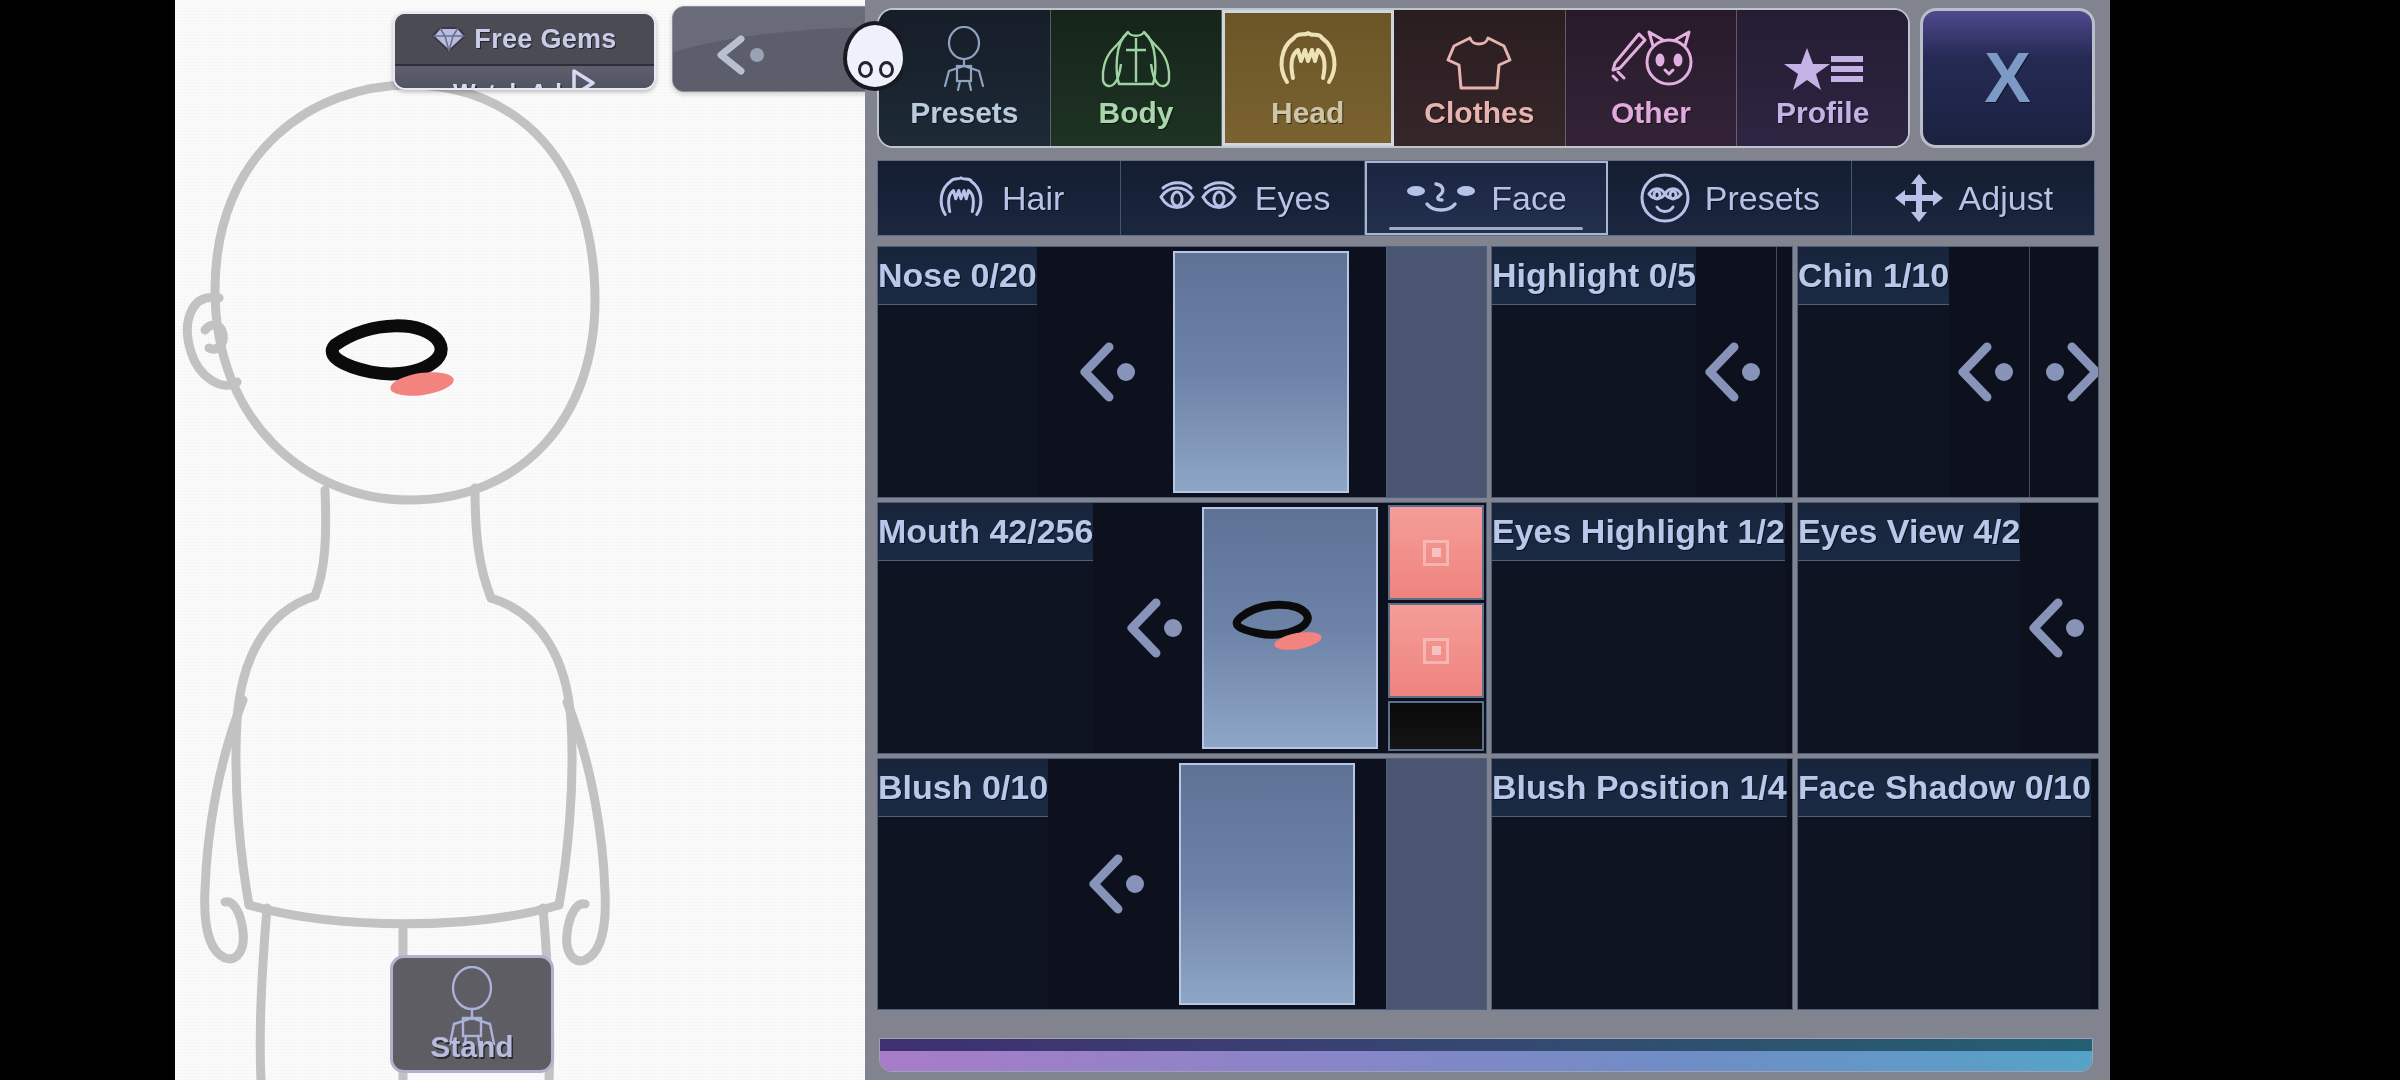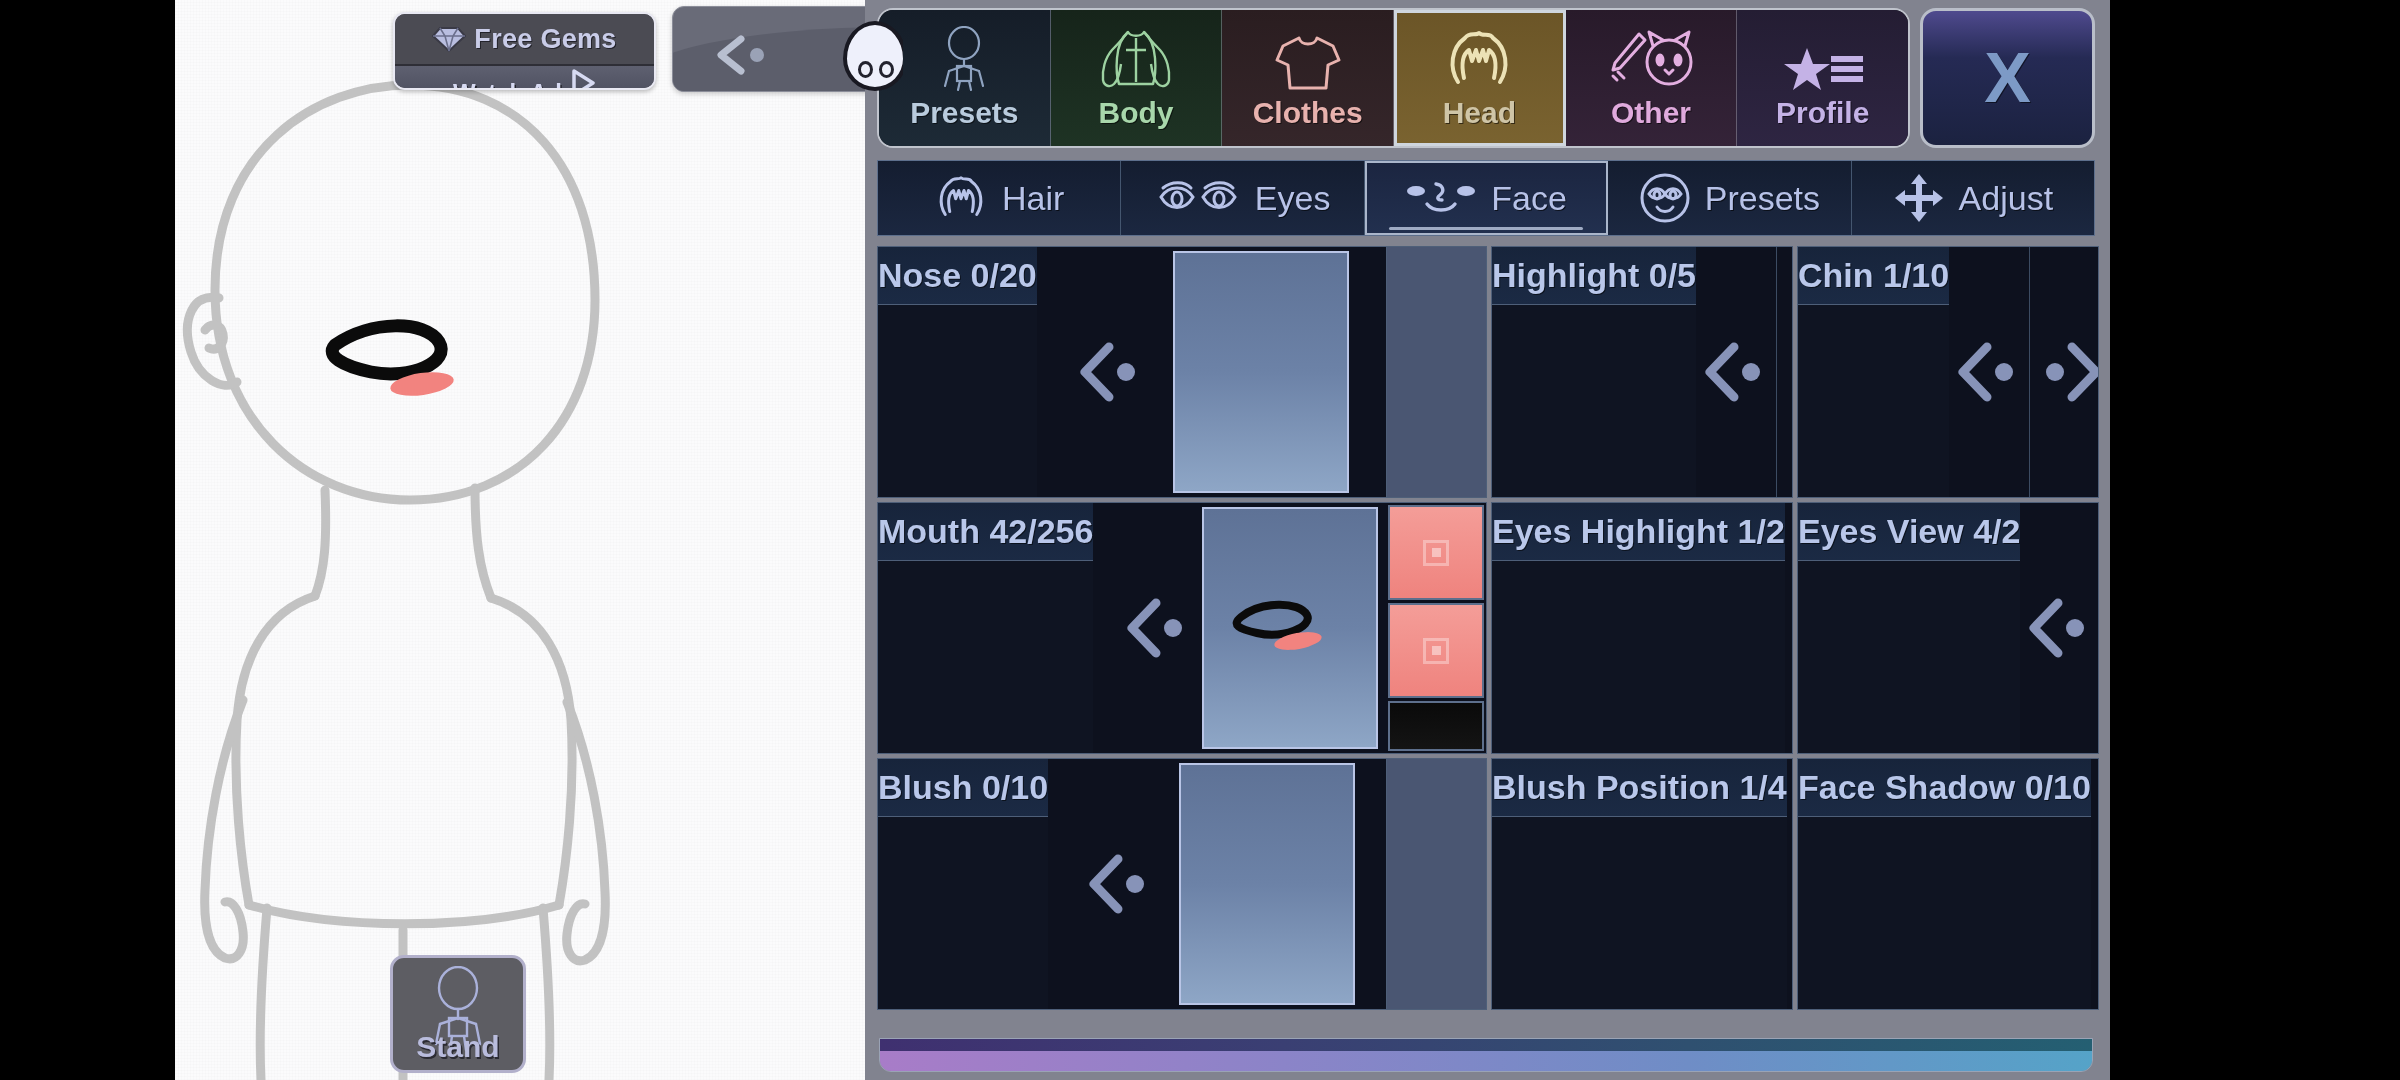--- a/index.html
+++ b/index.html
@@ -66,21 +66,21 @@
     background:#eef0fb; border:4px solid #191922; z-index:3;
   }
   #avatar-head .eye{
     position:absolute; top:36px; width:15px; height:17px;
     border:3px solid #23232e; border-radius:50%;
   }
   #avatar-head .eye.l{ left:11px; } #avatar-head .eye.r{ left:32px; }
 
   
   #stand-btn{
-    position:absolute; left:215px; top:955px; width:136px; height:118px;
+    position:absolute; left:215px; top:955px; width:164px; height:118px;
     border-radius:14px; background:#5d5d63; border:3px solid #b2b0cb;
     display:flex; flex-direction:column; align-items:center; justify-content:flex-start;
     padding-top:8px; overflow:hidden;
   }
   #stand-btn .lbl{ position:absolute; bottom:6px; left:0; right:0; text-align:center;
     color:#b9bcdd; font-size:30px; font-weight:bold; text-shadow:1.5px 1.5px 0 #2b2b33;}
   #studio-btn{
     position:absolute; left:720px; top:950px; width:172px; height:110px;
     border-radius:14px;
     background:linear-gradient(180deg,#eceefb 0%,#e7e7f6 60%,#f6f0fa 100%);
@@ -350,44 +350,44 @@
                            C56 52 54 44 53 36"></path>
                   <path d="M30 4 C33 9 43 9 46 4 C52 9 56 18 57 30 C58 42 57 50 55 56
                            L21 56 C19 50 18 42 19 30 C20 18 24 9 30 4 Z"></path>
                   <path d="M38 10 v44 M28 22 h20"></path>
                 </g>
               </svg>
             </span>
             <span class="tab-label">Body</span>
           </div>
 
-          <div class="tab t-clothes">
-            <span class="tab-ico">
-              <svg width="70" height="60" viewBox="0 0 70 60">
-                <g fill="none" stroke="#e8b2ae" stroke-width="3" stroke-linejoin="round">
-                  <path d="M26 6 L10 14 L4 28 L15 33 L17 56 L53 56 L55 33 L66 28 L60 14
-                           L44 6 C42 14 28 14 26 6 Z"></path>
-                </g>
-              </svg>
-            </span>
-            <span class="tab-label">Clothes</span>
-          </div>
-
           <div class="tab t-head">
             <span class="tab-ico">
               <svg width="72" height="64" viewBox="0 0 72 64">
                 <g fill="none" stroke="#ece2b6" stroke-width="4" stroke-linejoin="round" stroke-linecap="round">
                   <path d="M15 54 C6 40 8 20 22 10 C26 4 33 8 36 5 C40 9 47 4 50 10
                            C64 20 66 40 57 54"></path>
                   <path d="M21 50 C18 36 20 26 26 22 L29 33 L33 22 L36 33 L40 22 L43 33
                            L46 22 C52 26 54 36 51 50"></path>
                 </g>
               </svg>
             </span>
             <span class="tab-label">Head</span>
+          </div>
+
+          <div class="tab t-clothes">
+            <span class="tab-ico">
+              <svg width="70" height="60" viewBox="0 0 70 60">
+                <g fill="none" stroke="#e8b2ae" stroke-width="3" stroke-linejoin="round">
+                  <path d="M26 6 L10 14 L4 28 L15 33 L17 56 L53 56 L55 33 L66 28 L60 14
+                           L44 6 C42 14 28 14 26 6 Z"></path>
+                </g>
+              </svg>
+            </span>
+            <span class="tab-label">Clothes</span>
           </div>
 
           <div class="tab t-other">
             <span class="tab-ico">
               <svg width="92" height="62" viewBox="0 0 92 62">
                 <g fill="none" stroke="#e3aee0" stroke-width="3" stroke-linejoin="round" stroke-linecap="round">
                   <path d="M34 4 L40 10 L15 38 L8 40 L10 33 Z"></path>
                   <path d="M13 42 L19 48 M8 46 L12 50"></path>
                   <circle cx="64" cy="32" r="22"></circle>
                   <path d="M48 16 L44 2 L58 10 M80 16 L84 2 L70 10"></path>

